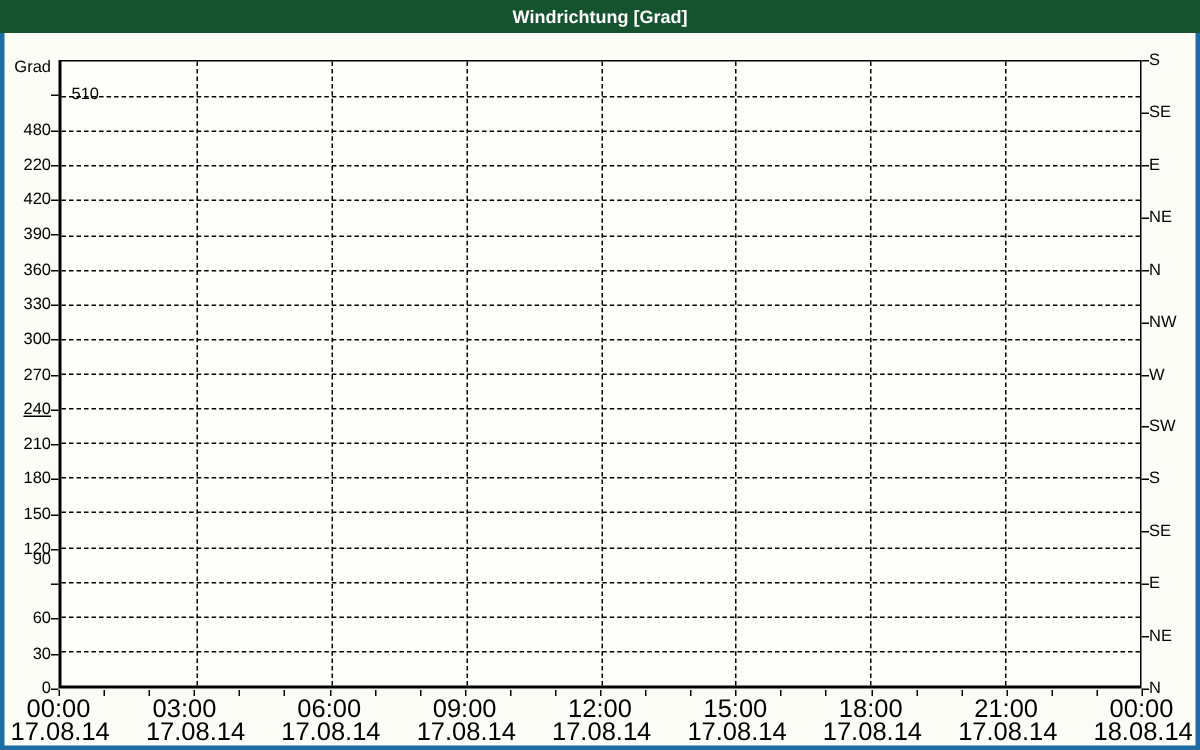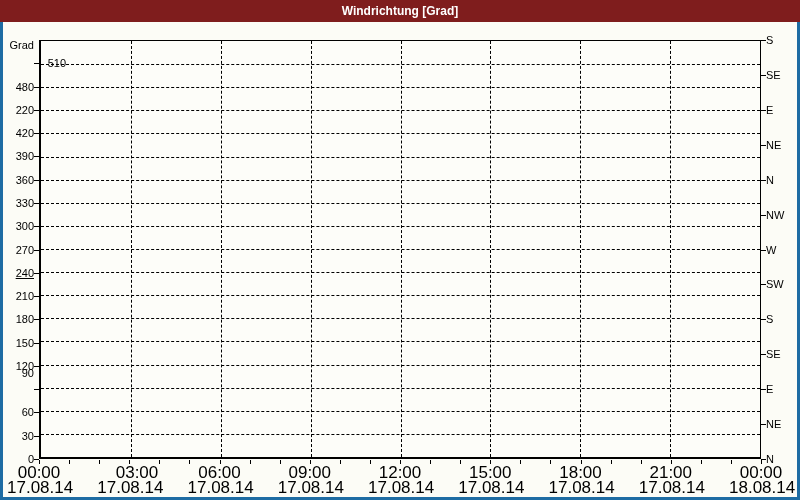--- a/index.html
+++ b/index.html
@@ -21,21 +21,21 @@
   .rtick{position:absolute;left:761px;width:5px;height:1px;background:#000;}
   .xtick{position:absolute;width:1px;height:4px;background:#000;top:460px;}
   .xtime,.xdate{position:absolute;width:64px;text-align:center;font-size:17px;color:#000;line-height:12px;}
   .xtime{top:467px;}
   .xdate{top:482px;}
 </style>
 </head>
 <body>
 
 <div id="window" style="background: rgb(252, 252, 246);">
-  <div id="titlebar" style="background: #7f1d1d; color: rgb(255, 255, 255);">
+  <div id="titlebar" style="background: #14532d; color: rgb(255, 255, 255);">
     <span>Windrichtung [Grad]</span>
   </div>
   <div id="border-left" class="win-border" style="background: rgb(30, 108, 163);"></div>
   <div id="border-right" class="win-border" style="background: rgb(30, 108, 163);"></div>
   <div id="border-bottom" class="win-border" style="background: rgb(30, 108, 163);"></div>
   <div id="plot" style="background: rgb(253, 253, 249);">
       <div class="hgrid" style="top: 94.4444%;"></div>
       <div class="hgrid" style="top: 88.8889%;"></div>
       <div class="hgrid" style="top: 83.3333%;"></div>
       <div class="hgrid" style="top: 77.7778%;"></div>
@@ -143,21 +143,21 @@
     <div class="xtick" style="left: 550.417px;"></div>
     <div class="xtick" style="left: 580.5px;"></div>
     <div class="xtick" style="left: 610.583px;"></div>
     <div class="xtick" style="left: 640.667px;"></div>
     <div class="xtick" style="left: 670.75px;"></div>
     <div class="xtick" style="left: 700.833px;"></div>
     <div class="xtick" style="left: 730.917px;"></div>
     <div class="xtick" style="left: 761px;"></div>
     <div class="xtime" style="left: 7px;">00:00</div>
     <div class="xdate" style="left: 7px;">17.08.14</div>
-    <div class="xtime" style="left: 105px;">03:00</div>
+    <div class="xtime" style="left: 91px;">03:00</div>
     <div class="xdate" style="left: 97.25px;">17.08.14</div>
     <div class="xtime" style="left: 187.5px;">06:00</div>
     <div class="xdate" style="left: 187.5px;">17.08.14</div>
     <div class="xtime" style="left: 277.75px;">09:00</div>
     <div class="xdate" style="left: 277.75px;">17.08.14</div>
     <div class="xtime" style="left: 368px;">12:00</div>
     <div class="xdate" style="left: 368px;">17.08.14</div>
     <div class="xtime" style="left: 458.25px;">15:00</div>
     <div class="xdate" style="left: 458.25px;">17.08.14</div>
     <div class="xtime" style="left: 548.5px;">18:00</div>

